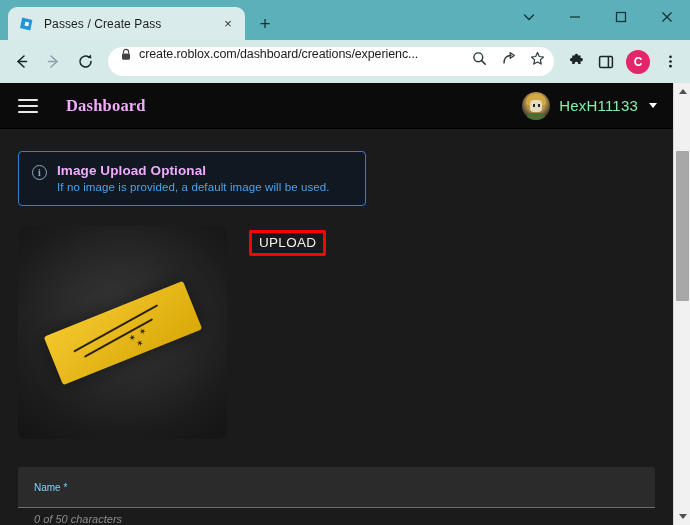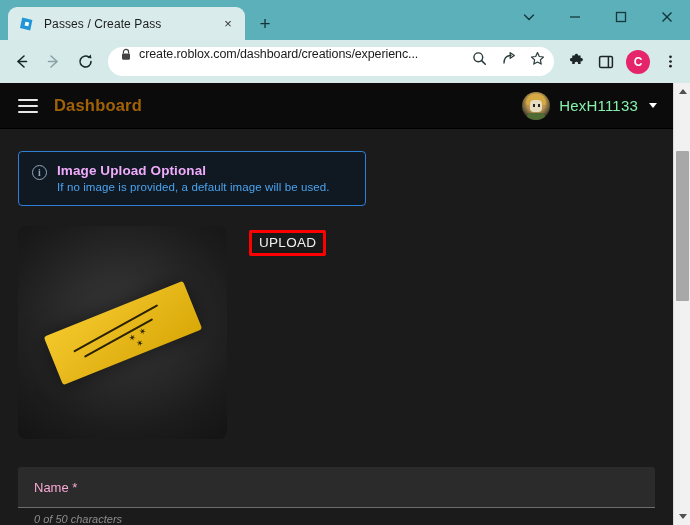--- a/index.html
+++ b/index.html
@@ -138,25 +138,26 @@
   .site-header {
     height: 46px;
     background: #0b0b0b;
     display: flex; align-items: center;
     padding: 0 16px 0 18px;
     border-bottom: 1px solid #000;
   }
   .hamburger { width: 20px; height: 14px; display: flex; flex-direction: column; justify-content: space-between; }
   .hamburger span { display: block; height: 2px; background: #e8e8e8; border-radius: 1px; }
   .site-title {
-    margin-left: 16px;
-    color: #a16207;
+    margin-left: 28px;
+    color: #f0abfc;
     font-size: 16.5px;
     font-weight: bold;
     letter-spacing: .2px;
+    font-family: Liberation Serif, serif;
   }
   .header-right {
     margin-left: auto;
     display: flex; align-items: center; gap: 9px;
   }
   .user-avatar {
     width: 28px; height: 28px; border-radius: 50%;
     background: radial-gradient(circle at 50% 38%, #cfae6e 0%, #b8934f 42%, #3d3a2c 72%, #1a1a16 100%);
     position: relative; overflow: hidden;
     flex: 0 0 28px;
@@ -299,21 +300,21 @@
   .text-field {
     height: 41px;
     background: #2b2b2b;
     border: none;
     border-bottom: 1px solid #6d6d6d;
     border-radius: 3px 3px 0 0;
     display: flex; align-items: center;
     padding: 0 16px;
     width: 100%;
   }
-  .field-label { color: #f9a8d4; font-size: 13px; }
+  .field-label { color: #7dd3fc; font-size: 10px; }
   .field-hint {
     margin-top: 5px;
     margin-left: 16px;
     color: #8d8d8d;
     font-size: 11px;
     font-style: italic;
   }
 
   
   .scrollbar {

